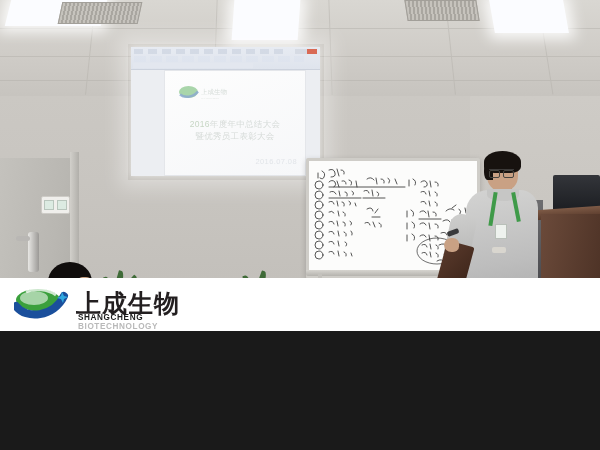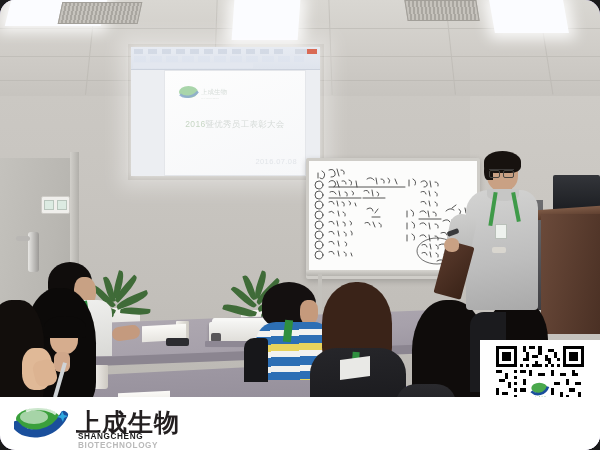--- a/index.html
+++ b/index.html
@@ -1,21 +1,20 @@
 <!DOCTYPE html>
 <html><head>
 <meta charset="utf-8">
 <style>
   html,body{margin:0;padding:0;background:#1a1a1a;}
   body{font-family:"Liberation Sans","DejaVu Sans",sans-serif;}
 
   #stage{
-    position:relative;width:600px;height:450px;overflow:hidden;
+    position:relative;width:600px;height:331px;overflow:hidden;
     background:#c4b5fd;
-    border-radius:15px;
   }
 
   
   .ceiling{
     position:absolute;left:0;top:0;width:600px;height:100px;
     background:linear-gradient(#d9d7d2,#cfccc7 55%,#c6c3be);
   }
   .ceil-grid{position:absolute;left:0;top:0;width:600px;height:100px;opacity:.5;}
   .ceil-line{position:absolute;background:#b4b1ab;}
 
@@ -331,21 +330,22 @@
       <div class="ppt-titlebar"></div>
     </div>
     <div class="slide">
       <svg class="slide-logo" viewBox="0 0 120 34">
         <ellipse cx="21" cy="14" rx="19" ry="12" fill="#4aa84c" opacity=".85"></ellipse>
         <path d="M4 19 C12 26 30 26 40 13" stroke="#2f63b0" stroke-width="5" fill="none" opacity=".8"></path>
         <text x="46" y="17" font-size="13" fill="#b9c4bd" font-family="DejaVu Sans">上成生物</text>
         <text x="46" y="27" font-size="5" fill="#cfd5cf" font-family="Liberation Sans">SHANGCHENG</text>
       </svg>
       <div class="slide-title">
-        <div><span class="yr">2016</span><span>暨优秀员工表彰大会</span></div>
+        <div><span class="yr">2016</span><span>年度年中总结大会</span></div>
+        <div>暨优秀员工表彰大会</div>
       </div>
       <div class="slide-date">2016.07.08</div>
     </div>
   </div>
   <div class="screen-glow"></div>
 
   <div class="wb-frame">
     <svg class="wb-ink" viewBox="0 0 168 115">
       <g stroke="#2a2a2a" stroke-width="0.8" fill="none" stroke-linecap="round">
         <path d="M9 12 l0 5 M13 10 q4 2 2 6 q-1 3 -4 1"></path>

